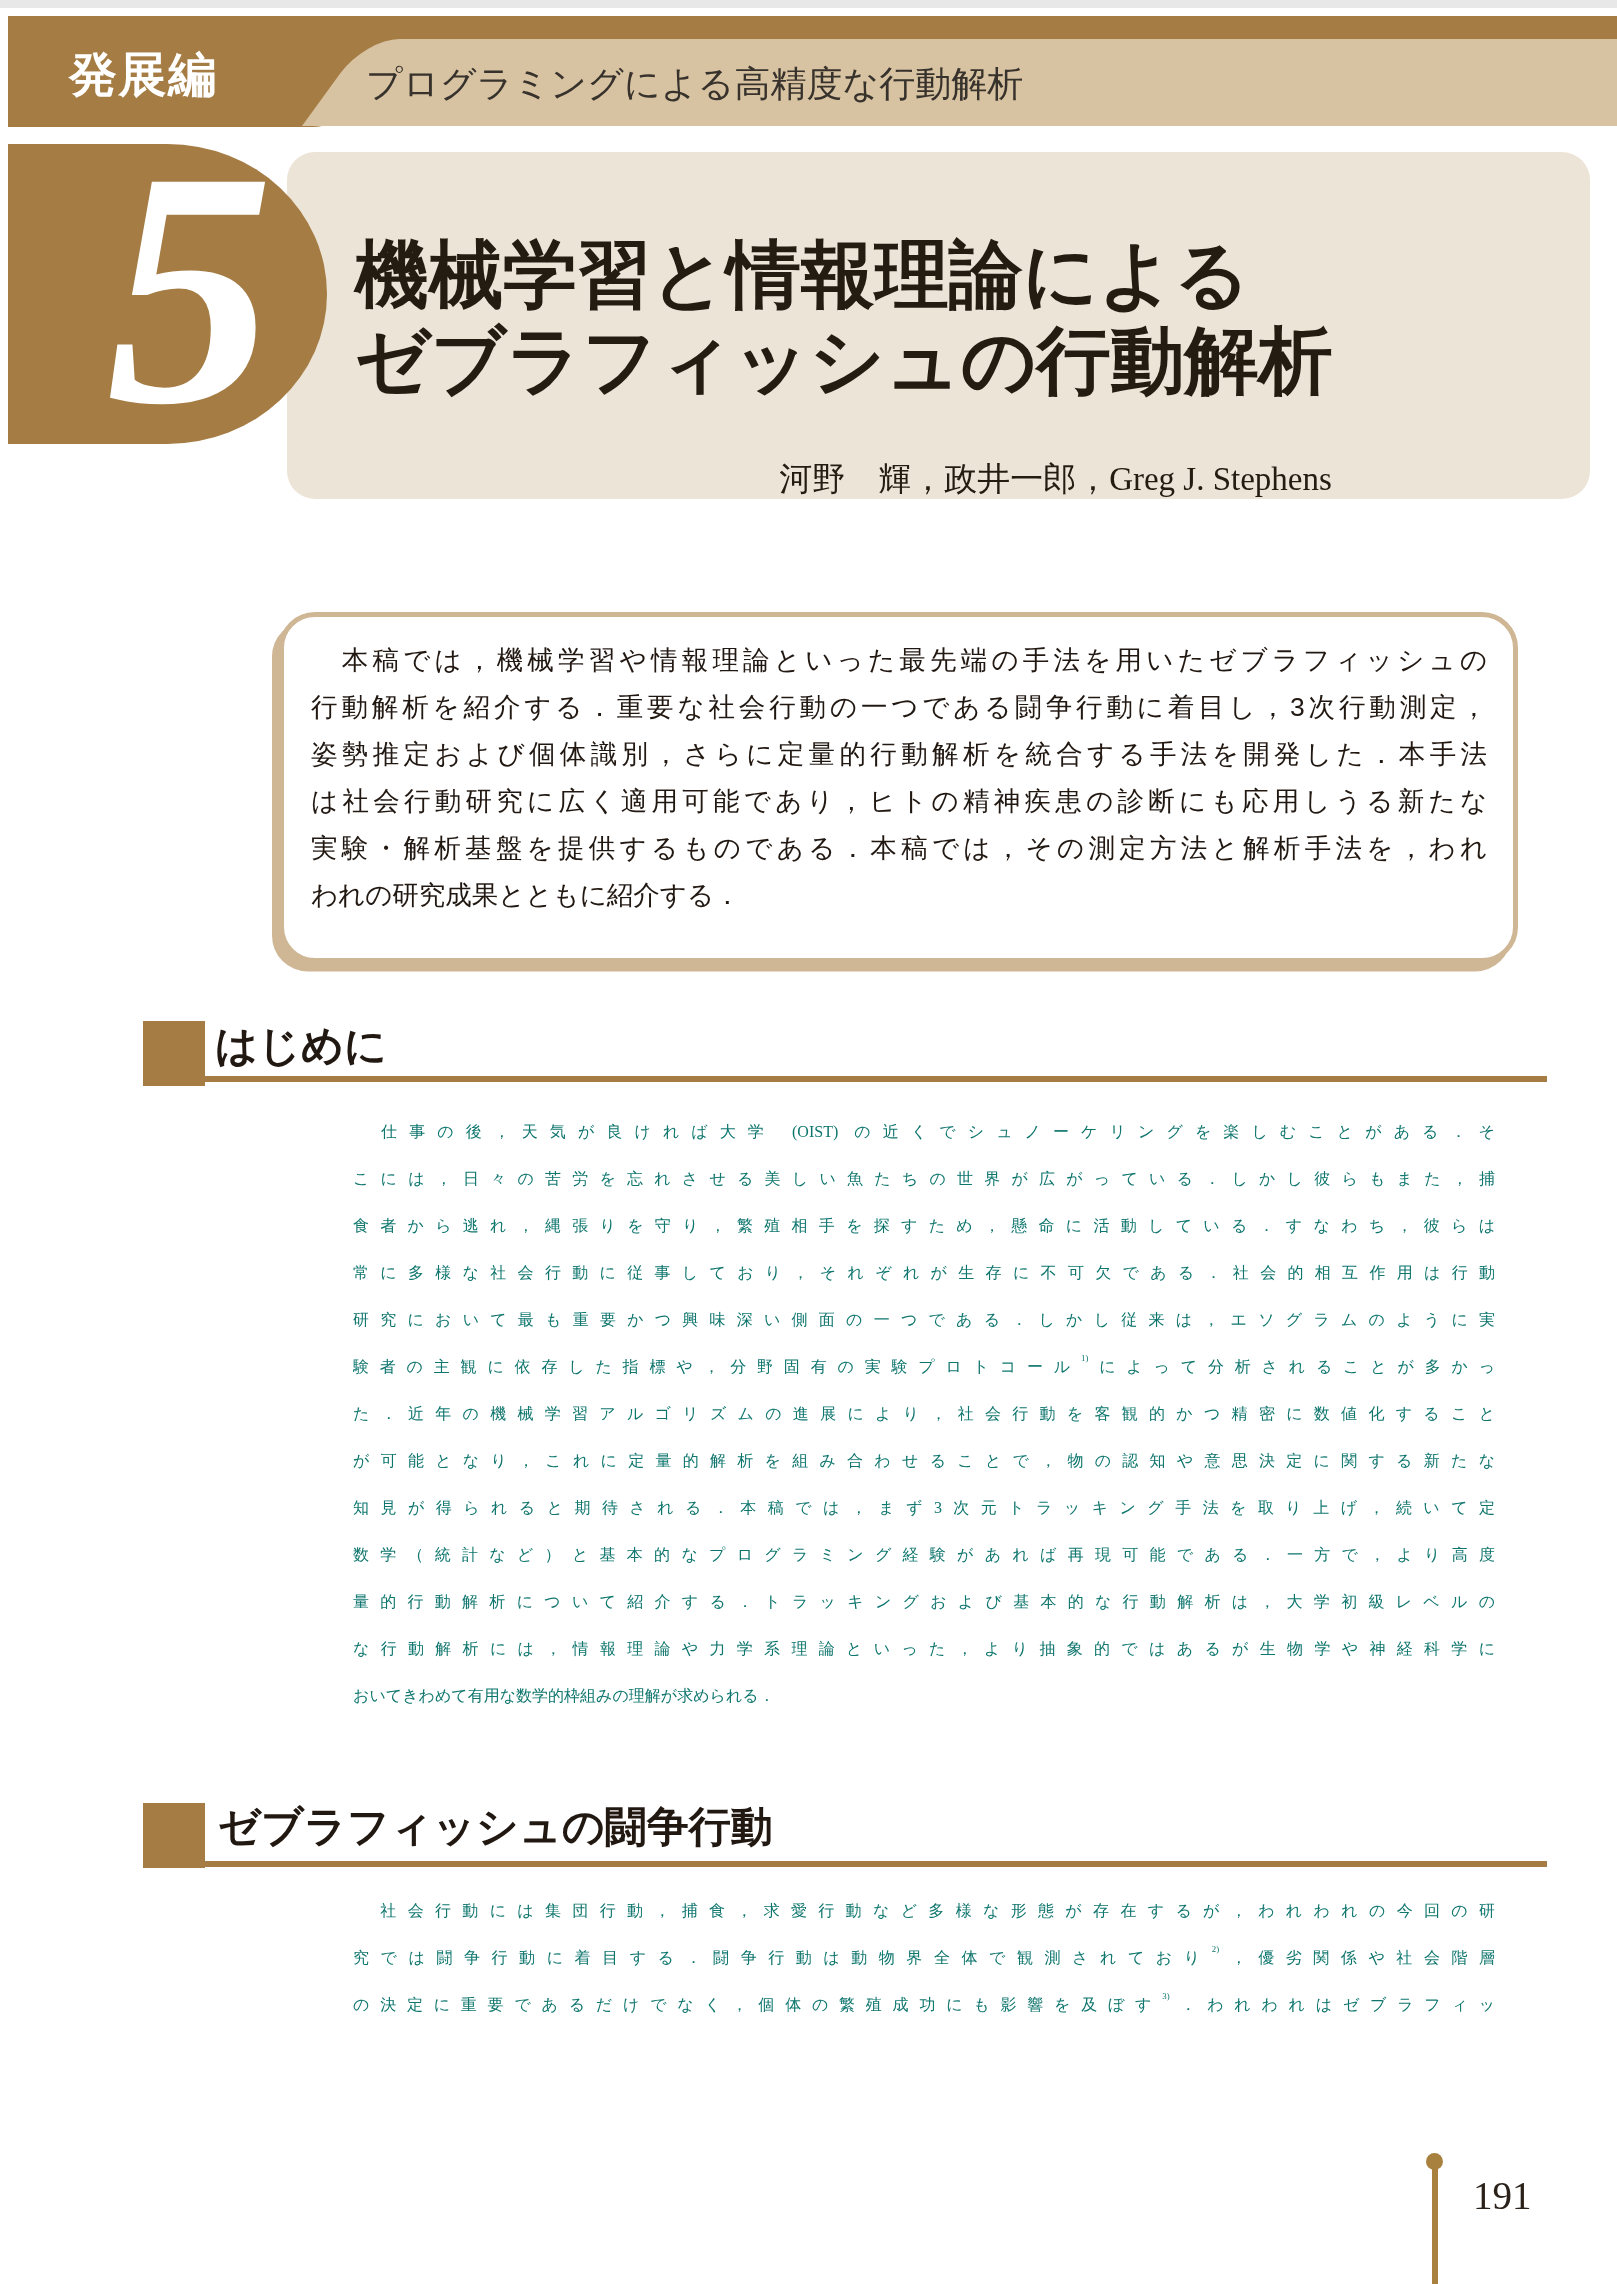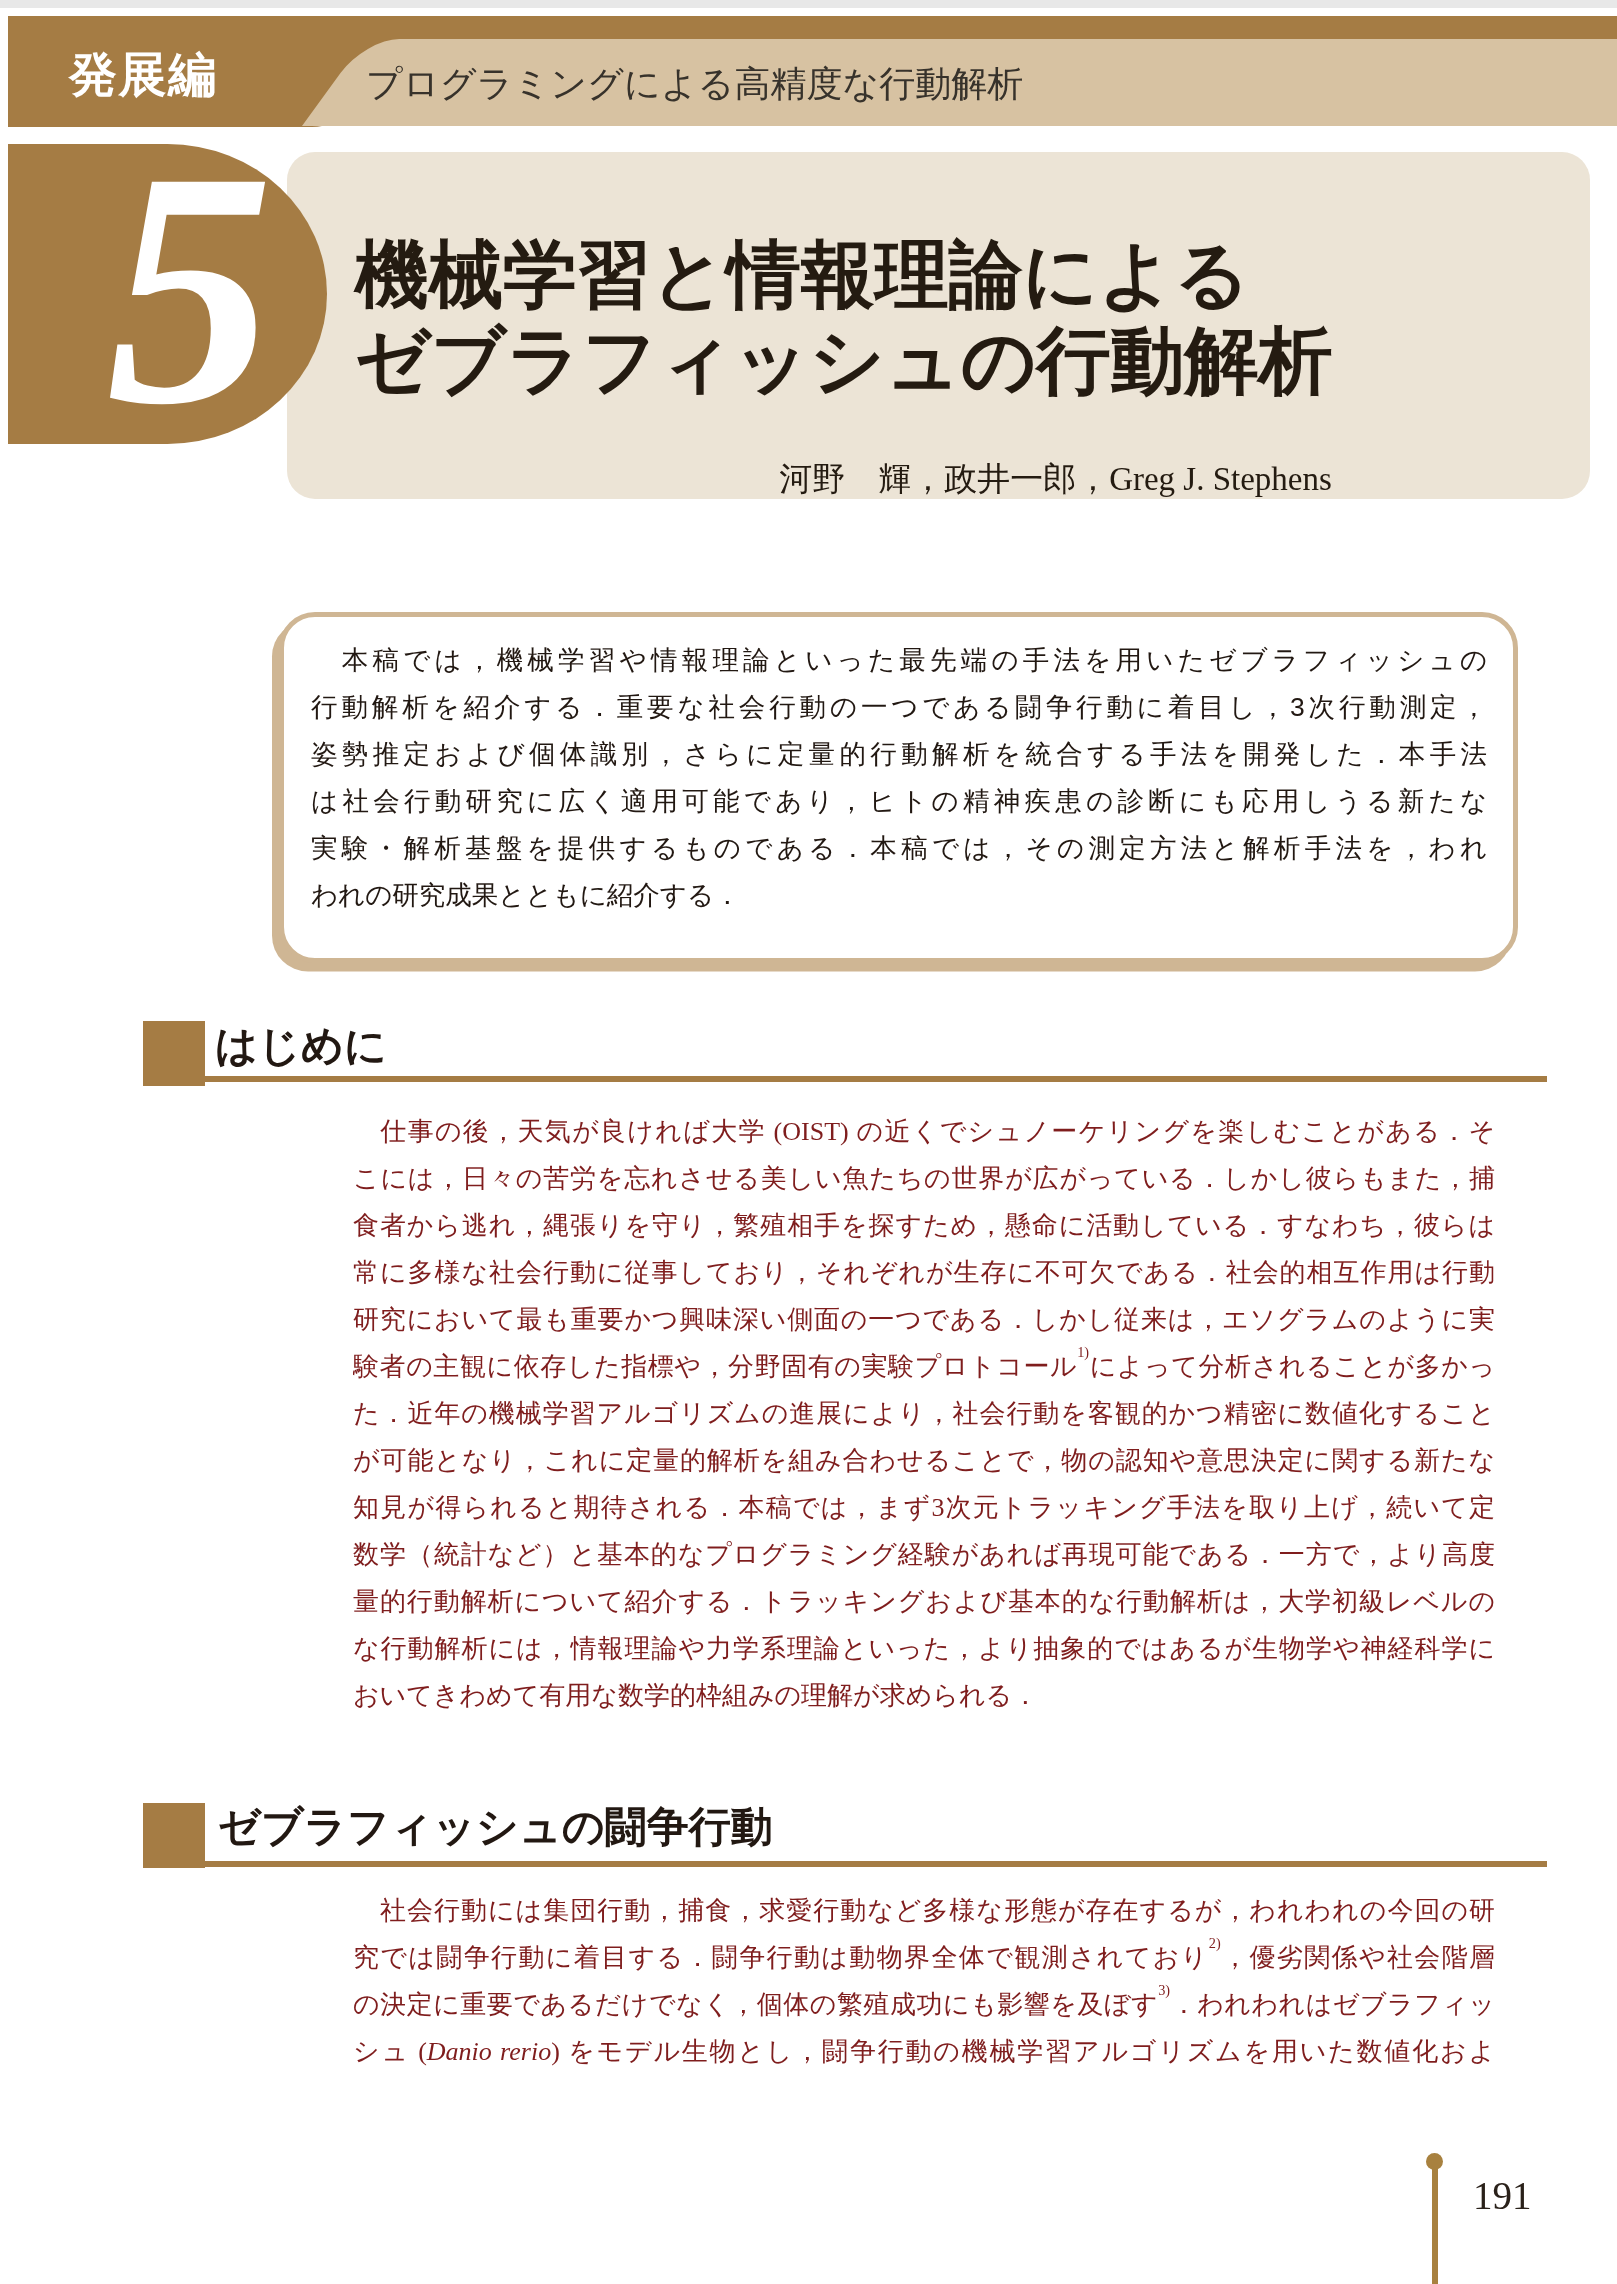--- a/index.html
+++ b/index.html
@@ -57,22 +57,22 @@
   .heading-text{
     position:absolute; font-family:"Liberation Sans", sans-serif; font-weight:800;
     font-size:42px; line-height:45px; color:#221812; white-space:nowrap;
   }
   .sq1{left:143px; top:1013px;}  .rl1{left:143px; top:1068px; width:1404px;}  .ht1{left:215px; top:1015px;}
   .sq2{left:143px; top:1795px;}  .rl2{left:143px; top:1853px; width:1404px;}  .ht2{left:218px; top:1796px;}
   
   .body-para{position:absolute; left:353px; width:1142px;}
   .bp1{top:1100px;}  .bp2{top:1879px;}
   .body-para .tline{
-    font-family:"Liberation Serif", serif; font-size:26px;
-    height:47px; line-height:47px; overflow:hidden; color:#7f1d1d;
+    font-family:"Liberation Serif", serif; font-size:16px;
+    height:47px; line-height:47px; overflow:hidden; color:#0f766e;
   }
   .tline{text-align:justify;}
   .tline.j{text-align-last:justify;}
   .tline sup{font-size:55%; position:relative; top:-0.55em; line-height:0;}
   .tline i{font-style:italic; font-family:"Liberation Serif", serif;}
   
   .footer-rule{position:absolute; left:1432px; top:2157px; width:5.5px; height:127px; background:#a8813f;}
   .footer-dot{position:absolute; left:1426px; top:2145px; width:17px; height:17px; border-radius:50%; background:#a8813f;}
   .page-number{
     position:absolute; left:1473px; top:2165px;
@@ -129,21 +129,20 @@
       <div class="tline"><span>おいてきわめて有用な数学的枠組みの理解が求められる．</span></div>
     </div>
 
   <div class="heading-square sq2"></div>
   <div class="heading-rule rl2"></div>
   <div class="heading-text ht2">ゼブラフィッシュの闘争行動</div>
   <div class="body-para bp2">
       <div class="tline j"><span>　社会行動には集団行動，捕食，求愛行動など多様な形態が存在するが，われわれの今回の研</span></div>
       <div class="tline j"><span>究では闘争行動に着目する．闘争行動は動物界全体で観測されており</span><sup>2)</sup><span>，優劣関係や社会階層</span></div>
       <div class="tline j"><span>の決定に重要であるだけでなく，個体の繁殖成功にも影響を及ぼす</span><sup>3)</sup><span>．われわれはゼブラフィッ</span></div>
-      <div class="tline j"><span>シュ (</span><i>Danio rerio</i><span>) をモデル生物とし，闘争行動の機械学習アルゴリズムを用いた数値化およ</span></div>
     </div>
 
   <div class="footer-dot"></div>
   <div class="footer-rule"></div>
   <div class="page-number">191</div>
 
 </div>
 
 
 </body></html>

